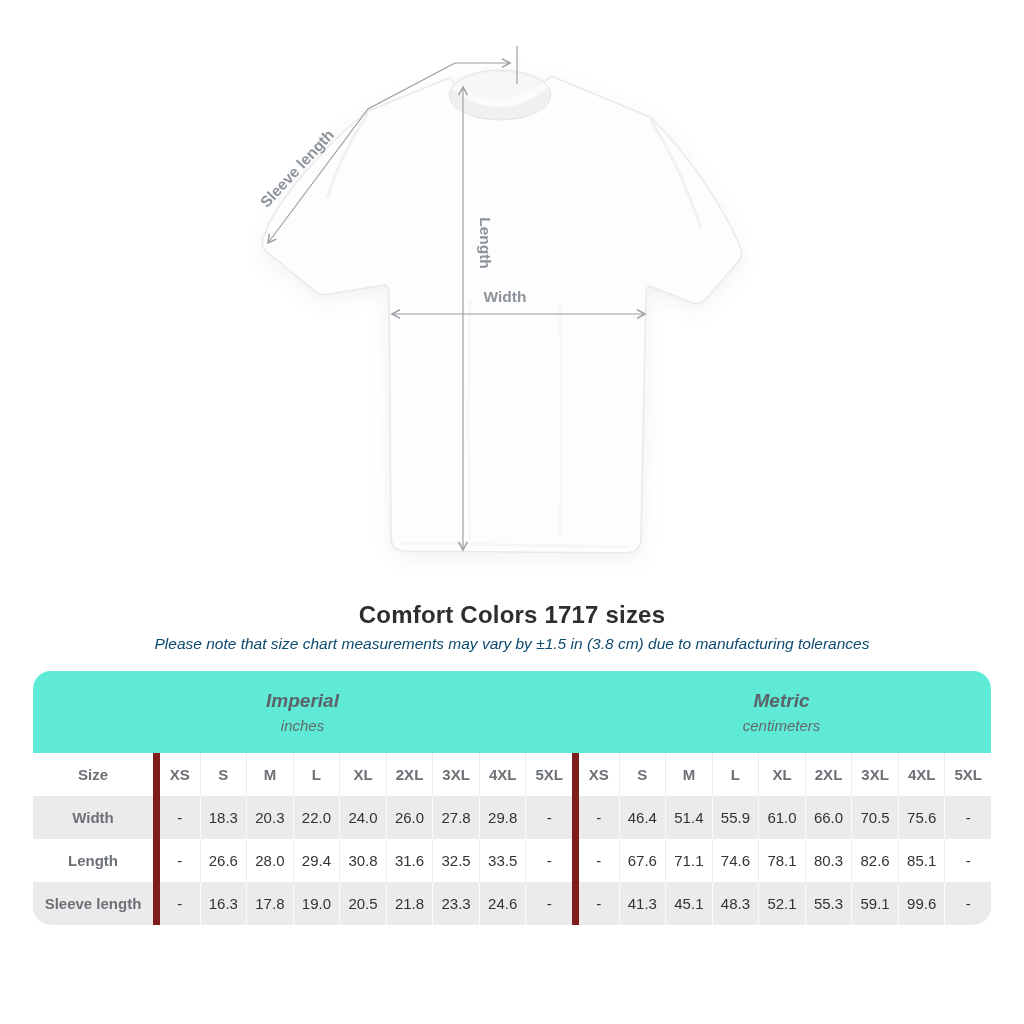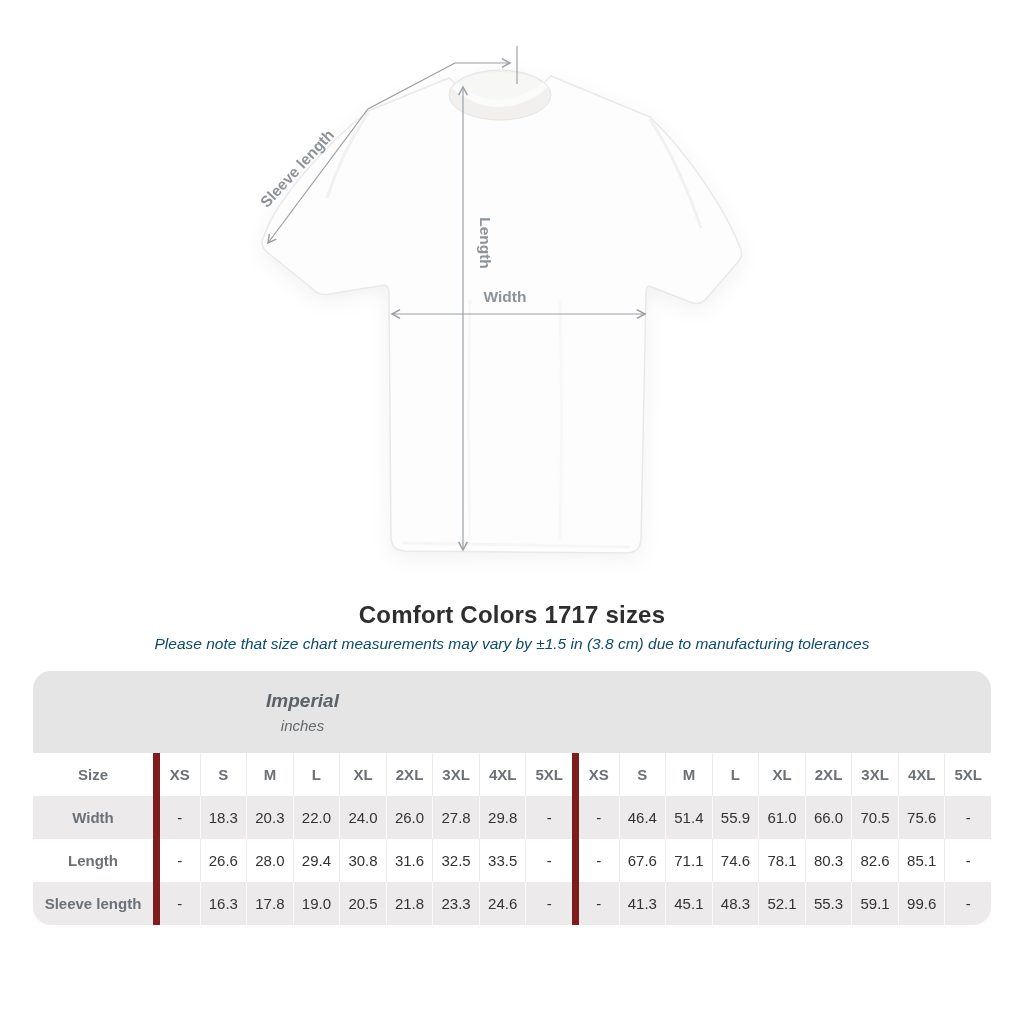--- a/index.html
+++ b/index.html
@@ -17,21 +17,21 @@
     letter-spacing:.2px;
   }
   .subtitle{
     position:absolute;top:635px;left:0;width:1024px;margin:0;
     text-align:center;font-size:15.5px;font-style:italic;color:#0c4a6e;
   }
 
   .sizetable{position:absolute;left:33px;top:671px;width:958px}
   .band{
     display:grid;grid-template-columns:120px repeat(18,1fr);
-    height:82px;background:#e5e5e5;border-radius:18px 18px 0 0;
+    height:82px;background:#5eead4;border-radius:18px 18px 0 0;
   }
   .band-cell{display:flex;flex-direction:column;align-items:center;justify-content:center}
   .band-left{grid-column:1/11}
   .band-right{grid-column:11/20}
   .g-label{font-size:19px;font-weight:bold;font-style:italic;color:#5d6269}
   .g-sub{font-size:15px;font-style:italic;color:#63686d;margin-top:5px}
 
   .trow{display:grid;grid-template-columns:120px repeat(18,1fr);height:43px}
   .trow.stripe{background:#eceaeb}
   .trow.last{border-radius:0 0 18px 18px}
@@ -108,20 +108,24 @@
   </svg>
 
   <h1 class="title">Comfort Colors 1717 sizes</h1>
   <p class="subtitle">Please note that size chart measurements may vary by ±1.5 in (3.8 cm) due to manufacturing tolerances</p>
 
   <div class="sizetable">
     <div class="band">
       <div class="band-cell band-left">
         <div class="g-label">Imperial</div>
         <div class="g-sub">inches</div>
+      </div>
+      <div class="band-cell band-right">
+        <div class="g-label">Metric</div>
+        <div class="g-sub">centimeters</div>
       </div>
     </div>
     <div>
         <div class="trow plain">
           <div class="c lab">Size</div>
           <div class="c sz strong">XS</div>
           <div class="c sz faint">S</div>
           <div class="c sz faint">M</div>
           <div class="c sz faint">L</div>
           <div class="c sz faint">XL</div>

